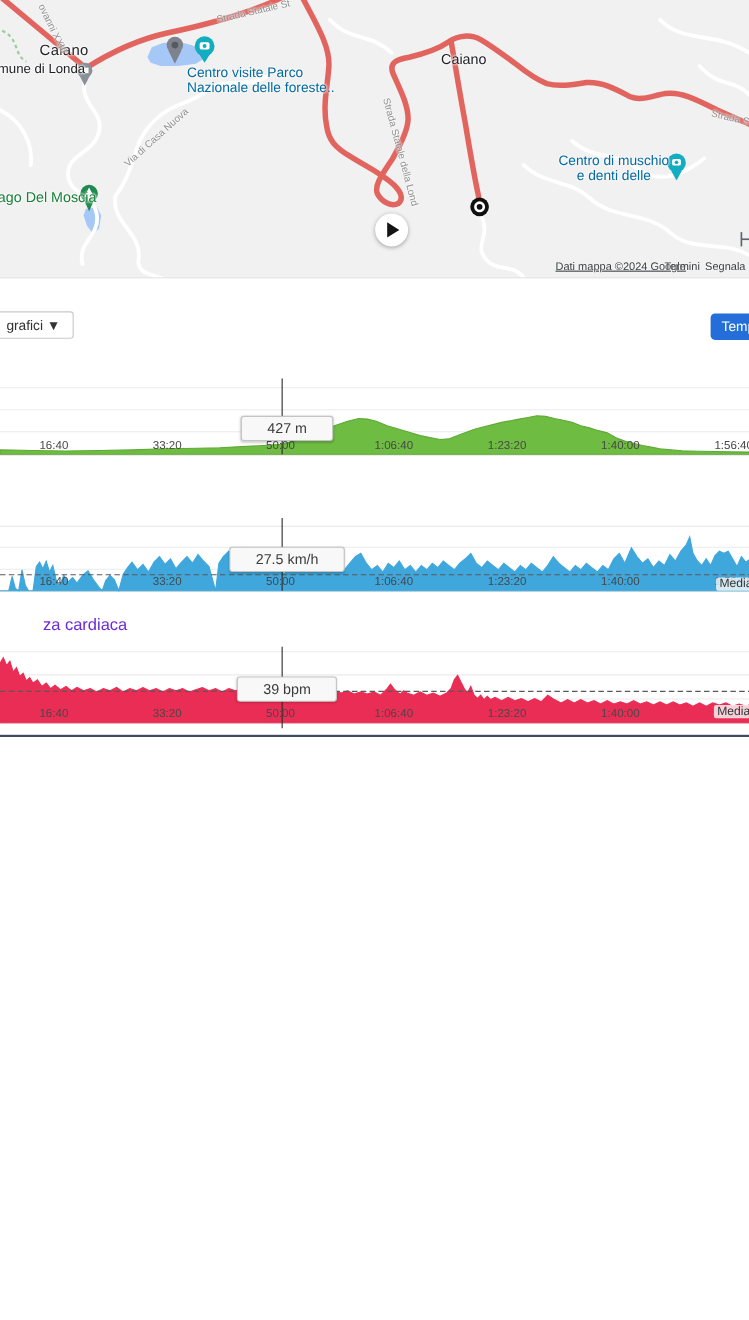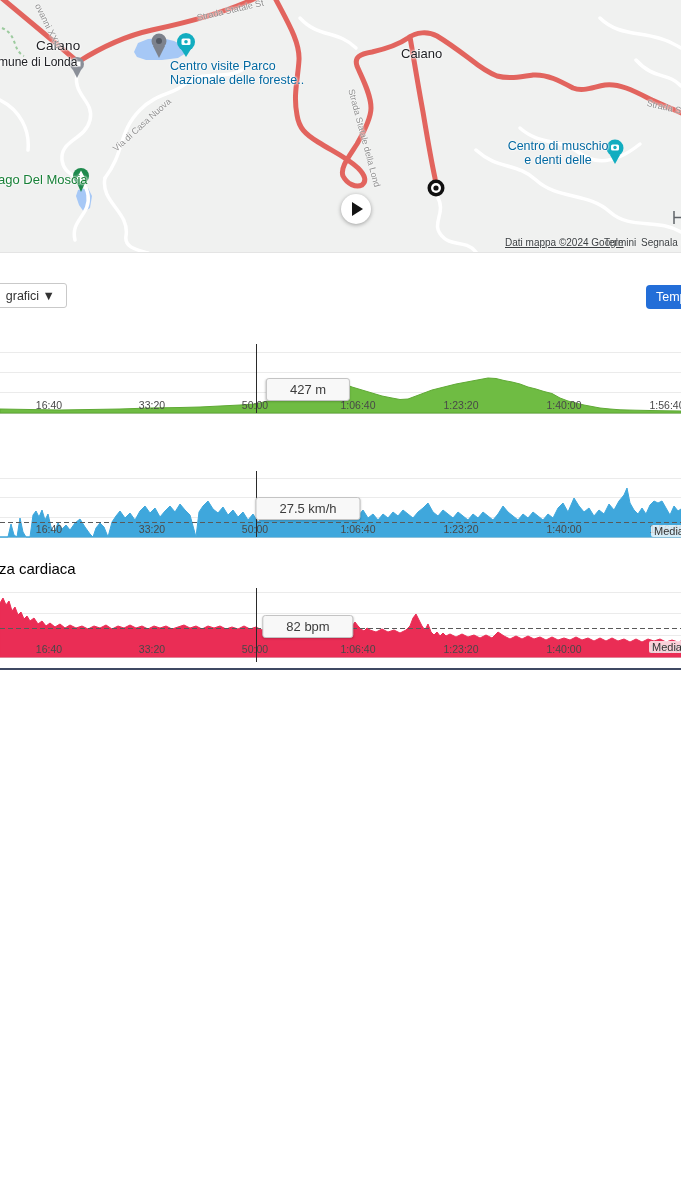--- a/index.html
+++ b/index.html
@@ -33,24 +33,24 @@
   
   .chart{position:absolute;left:0;width:681px;}
   #chart-elev{top:340px;height:85px;}
   #chart-spd{top:465px;height:85px;}
   #chart-hr{top:585px;height:90px;}
   .chart svg{position:absolute;left:0;top:0;}
   .xlabels{position:absolute;left:0;right:0;height:14px;padding-left:16px;}
   .tick{position:absolute;width:60px;text-align:center;font-size:10.5px;color:#484848;}
   .tooltip{position:absolute;left:261px;transform:translateX(-50%);background:#f8f8f8;
            border:1px solid #c4c4c4;border-radius:3px;box-shadow:0 1px 2px rgba(0,0,0,.18);
-           padding:3px 23px;font-size:13px;color:#3c3c3c;white-space:nowrap;z-index:5;margin-left:47px;}
+           padding:3px 23px;font-size:13px;color:#3c3c3c;white-space:nowrap;z-index:5;}
   .avg-label{position:absolute;background:rgba(255,255,255,.78);border-radius:2px;
              padding:0 3px;font-size:11px;color:#333;white-space:nowrap;z-index:4;}
-  #hr-title{position:absolute;left:-1px;top:560px;font-size:15px;color:#000000;}
+  #hr-title{position:absolute;left:-1px;top:560px;font-size:15px;color:#6d28d9;padding-left:40px;}
   #section-divider{position:absolute;left:0;top:668px;width:681px;height:2px;background:#3f4963;}
 </style>
 </head>
 <body>
 
 <div id="app">
 
   <div id="map">
     <svg width="681" height="252" viewBox="0 0 681 252">
 
@@ -215,18 +215,18 @@
       </svg>
     <div class="xlabels" id="ticks-hr" style="top:58px">
         <span class="tick" style="left: 19px;">16:40</span>
         <span class="tick" style="left: 122px;">33:20</span>
         <span class="tick" style="left: 225px;">50:00</span>
         <span class="tick" style="left: 328px;">1:06:40</span>
         <span class="tick" style="left: 431px;">1:23:20</span>
         <span class="tick" style="left: 534px;">1:40:00</span>
         <span class="tick" style="left: 637px;">1:56:40</span>
       </div>
-    <div class="tooltip" style="top:30px">82 bpm</div>
+    <div class="tooltip" style="top:30px">39 bpm</div>
     <div class="avg-label" style="left:649px;top:56px">Media:</div>
   </div>
 
   <div id="section-divider"></div>
 </div>
 
 </body></html>

